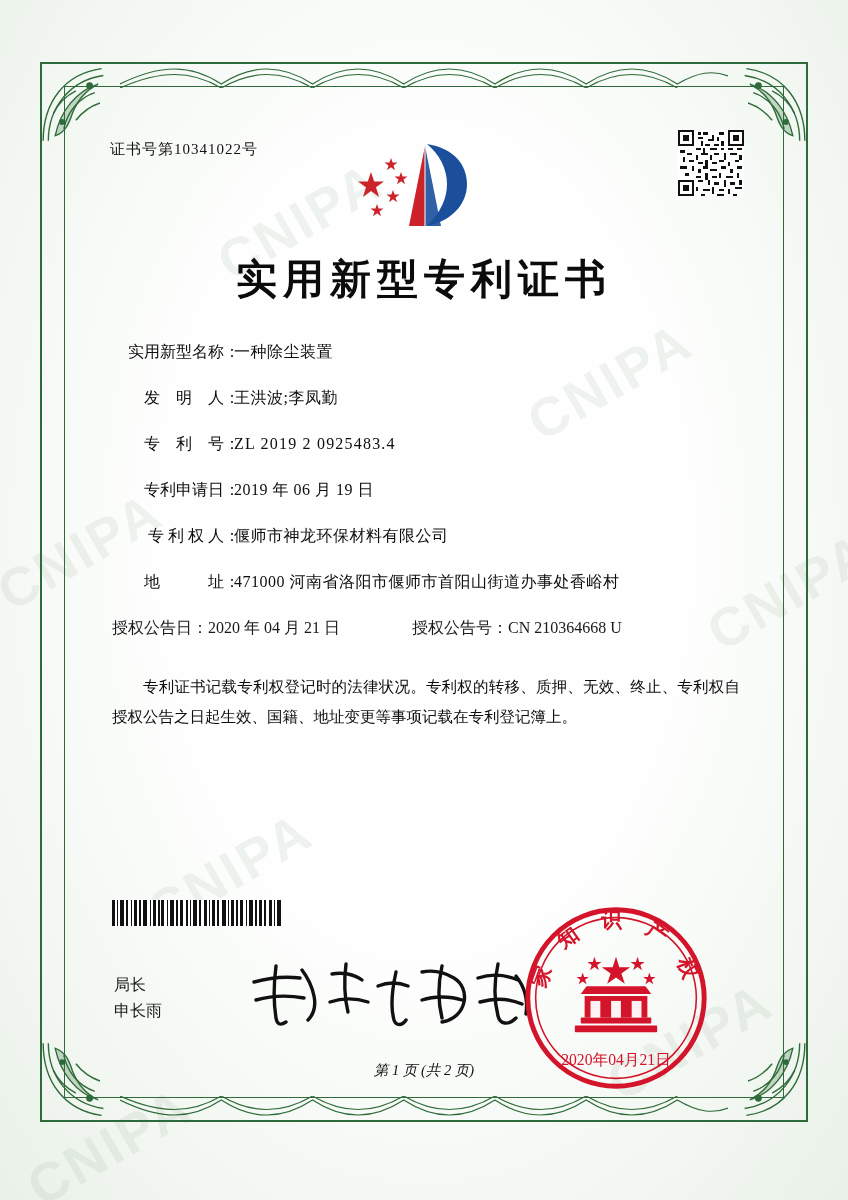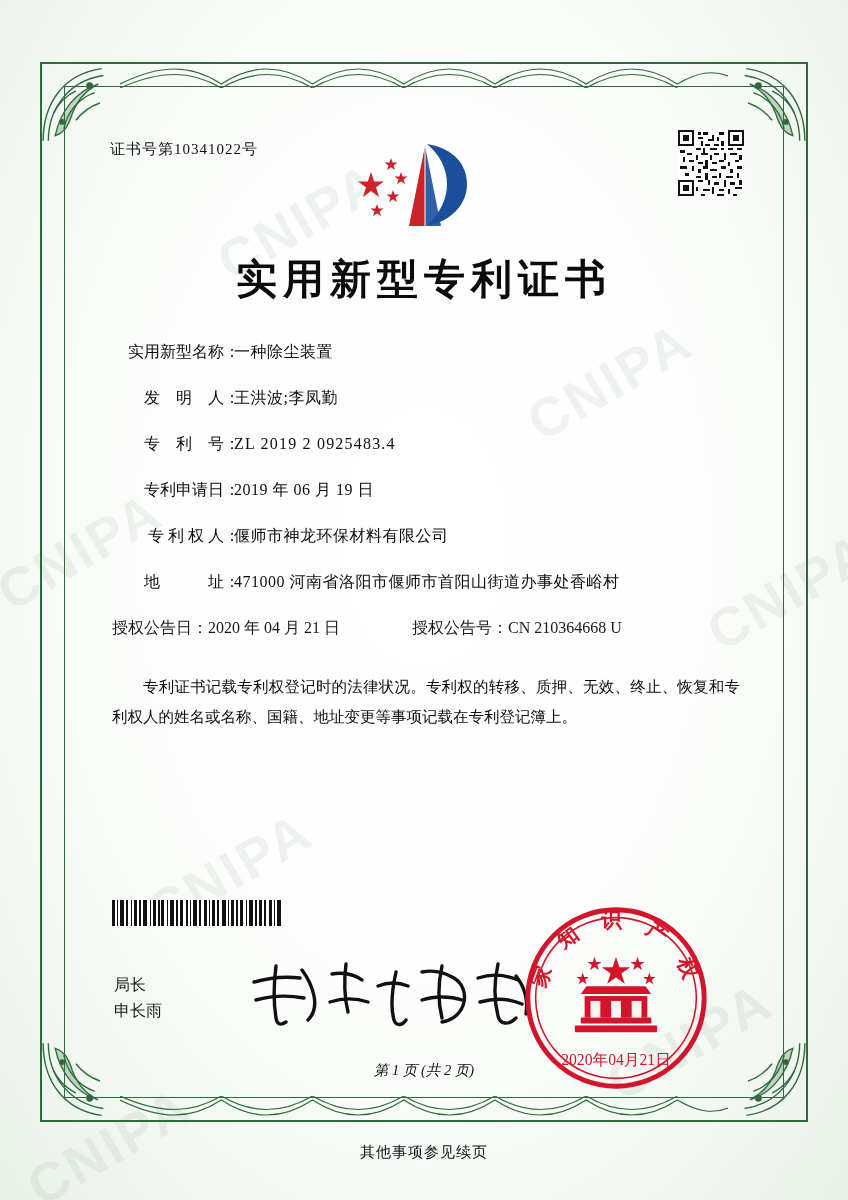--- a/index.html
+++ b/index.html
@@ -470,21 +470,21 @@
         <div class="seg1">
           <span>授权公告日</span><span>：</span><span>2020 年 04 月 21 日</span>
         </div>
         <div class="seg2">
           <span>授权公告号</span><span>：</span><span>CN 210364668 U</span>
         </div>
       </div>
     </div>
 
     <div class="paragraphs">
-      <p>专利证书记载专利权登记时的法律状况。专利权的转移、质押、无效、终止、恢复和专利权人的姓名或名称、国籍、地址变更等事项记载在专利登记簿上。</p>
+      <p>专利证书记载专利权登记时的法律状况。专利权的转移、质押、无效、终止、专利权自授权公告之日起生效、国籍、地址变更等事项记载在专利登记簿上。</p>
     </div>
 
     <div class="barcode">
       <i style="width:3px"></i>
         <i style="width:2px;background:#fff"></i>
       <i style="width:1px"></i>
         <i style="width:2px;background:#fff"></i>
       <i style="width:4px"></i>
         <i style="width:2px;background:#fff"></i>
       <i style="width:2px"></i>
@@ -610,14 +610,13 @@
           <polygon points="134,74 135.5,78.6 140.4,78.6 136.4,81.5 138,86 134,83.2 130,86 131.6,81.5 127.6,78.6 132.5,78.6"></polygon>
         </g>
 
         <text x="100" y="168" text-anchor="middle" font-family="'Liberation Serif', serif" font-size="16" fill="#d3142a">2020年04月21日</text>
       </svg>
     </div>
 
     <div class="page-no">第 1 页 (共 2 页)</div>
   </div>
 
-  <div class="footer-note">其他事项参见续页</div>
 </div>
 
 </body></html>

